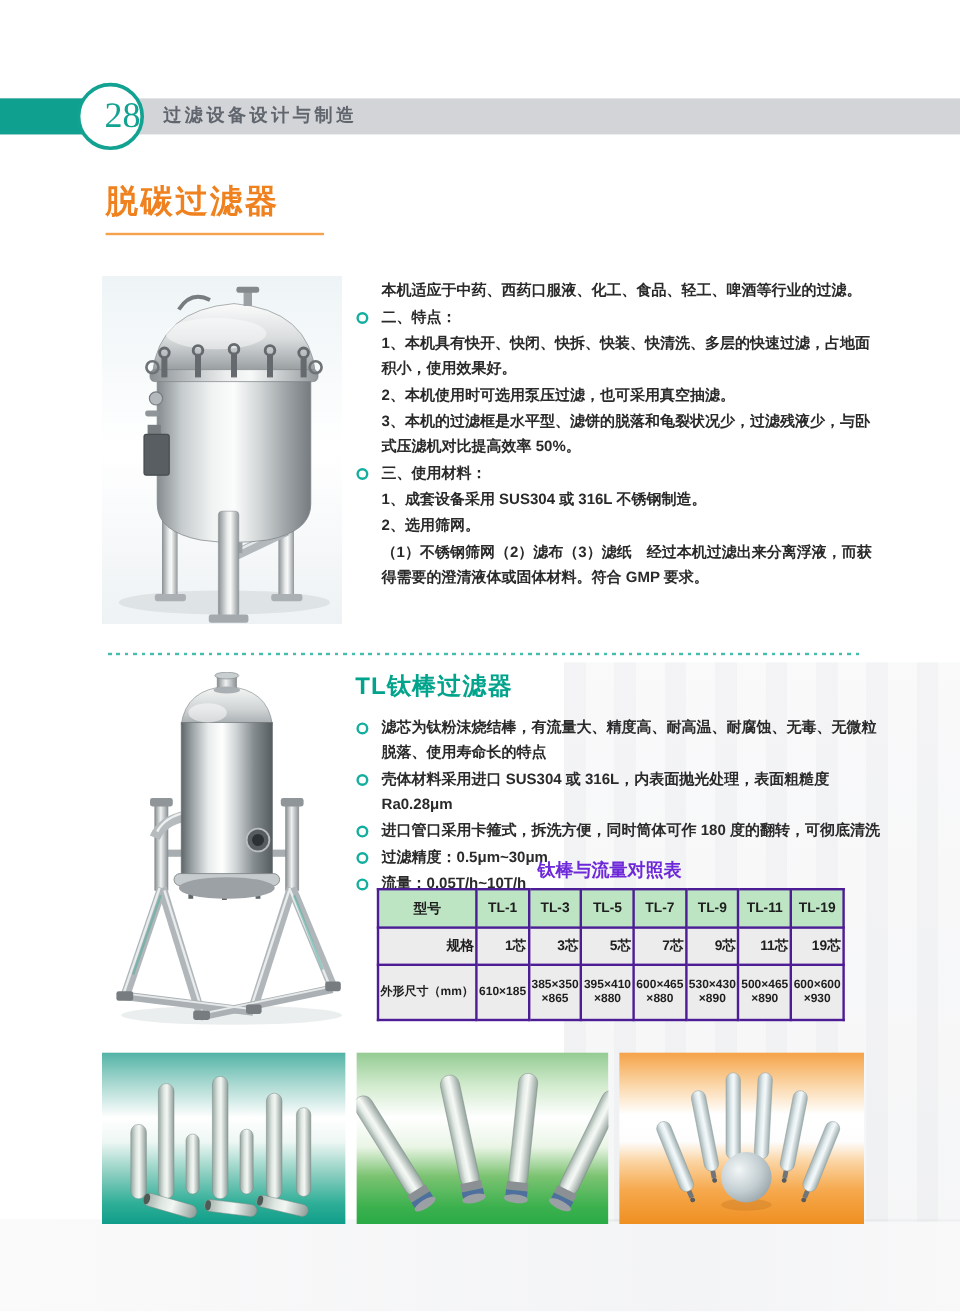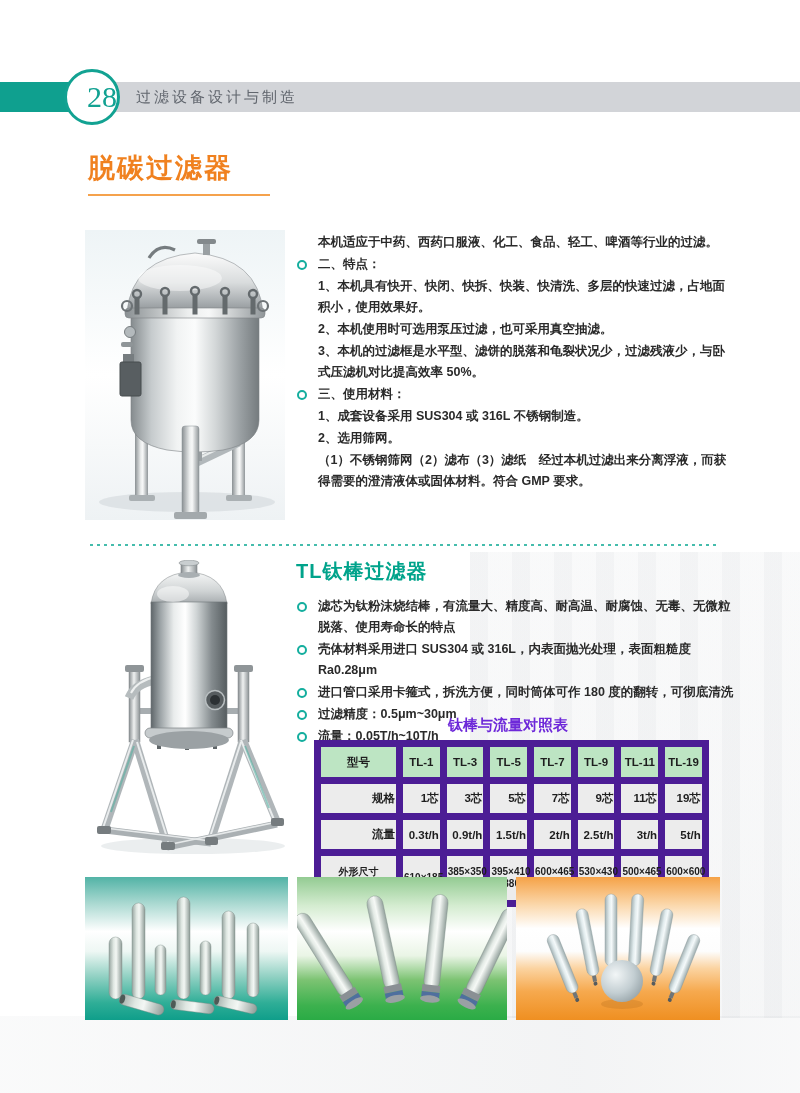--- a/index.html
+++ b/index.html
@@ -15,21 +15,21 @@
   .wm-bottom{left:0;top:1016px;width:800px;height:77px;
     background:linear-gradient(90deg, rgba(120,130,140,0.04), rgba(120,130,140,0.09) 72%, rgba(120,130,140,0.05));}
 
   
   .header-band{position:absolute;left:0;top:82px;width:800px;height:30px;background:#d2d4d8;}
   .band-teal{position:absolute;left:0;top:0;width:80px;height:30px;background:#0fa08f;}
   .page-badge{position:absolute;left:64px;top:69px;width:56px;height:56px;border-radius:50%;
       background:#ffffff;border:3px solid #12a292;box-sizing:border-box;text-align:right;z-index:3;}
   .page-badge span{font-family:"Liberation Serif","DejaVu Serif",serif;font-size:30px;color:#12a292;line-height:50px;}
   .header-title{position:absolute;left:136px;top:82px;height:30px;line-height:30px;
-      font-size:15px;font-weight:normal;color:#61666e;letter-spacing:3px;z-index:3;}
+      font-size:15px;font-weight:bold;color:#61666e;letter-spacing:3px;z-index:3;}
 
   
   .page-title{position:absolute;left:88px;top:150px;margin:0;font-size:27px;font-weight:bold;
       color:#f0811f;letter-spacing:2px;}
   .title-underline{position:absolute;left:88px;top:194px;width:182px;height:2px;background:#f5a24c;}
 
   
   .photo{position:absolute;}
   .photo svg{display:block;width:100%;height:100%;}
   .kl-photo{left:85px;top:230px;width:200px;height:290px;}
@@ -49,21 +49,21 @@
       border-radius:50%;background:#fff;}
 
   .divider{position:absolute;left:90px;top:544px;width:630px;height:2px;
       background:repeating-linear-gradient(90deg,#45bcac 0 3px,transparent 3px 7px);}
 
   
   .table-title{position:absolute;left:314px;top:716px;width:388px;text-align:center;
       font-size:15px;font-weight:bold;color:#6d28d9;}
   .flow-table{position:absolute;left:314px;top:740px;width:388px;border-collapse:collapse;
       border:2px solid #2b2b2b;table-layout:fixed;}
-  .flow-table td{border:7px solid #4c1d95;text-align:center;vertical-align:middle;
+  .flow-table td{border:2px solid #4c1d95;text-align:center;vertical-align:middle;
       font-size:11.5px;font-weight:bold;color:#1e1e1e;background:#ececec;padding:1px;}
   .flow-table tr.thead td{background:#bde5c3;height:28px;}
   .flow-table tr.tr-body td{height:27px;text-align:right;}
   .flow-table tr.tr-dims td{height:42px;font-size:10px;line-height:12px;}
   .flow-table col.c0{width:82px;}
   .flow-table col.cn{width:43.7px;}
 </style>
 </head>
 <body>
 
@@ -279,30 +279,20 @@
       <tr class="tr-body">
         <td>规格</td>
         <td>1芯</td>
         <td>3芯</td>
         <td>5芯</td>
         <td>7芯</td>
         <td>9芯</td>
         <td>11芯</td>
         <td>19芯</td>
       </tr>
-      <tr class="tr-body">
-        <td>流量</td>
-        <td>0.3t/h</td>
-        <td>0.9t/h</td>
-        <td>1.5t/h</td>
-        <td>2t/h</td>
-        <td>2.5t/h</td>
-        <td>3t/h</td>
-        <td>5t/h</td>
-      </tr>
       <tr class="tr-dims">
         <td>外形尺寸（mm）</td>
         <td>610×185</td>
         <td>385×350 ×865</td>
         <td>395×410 ×880</td>
         <td>600×465 ×880</td>
         <td>530×430 ×890</td>
         <td>500×465 ×890</td>
         <td>600×600 ×930</td>
       </tr>

